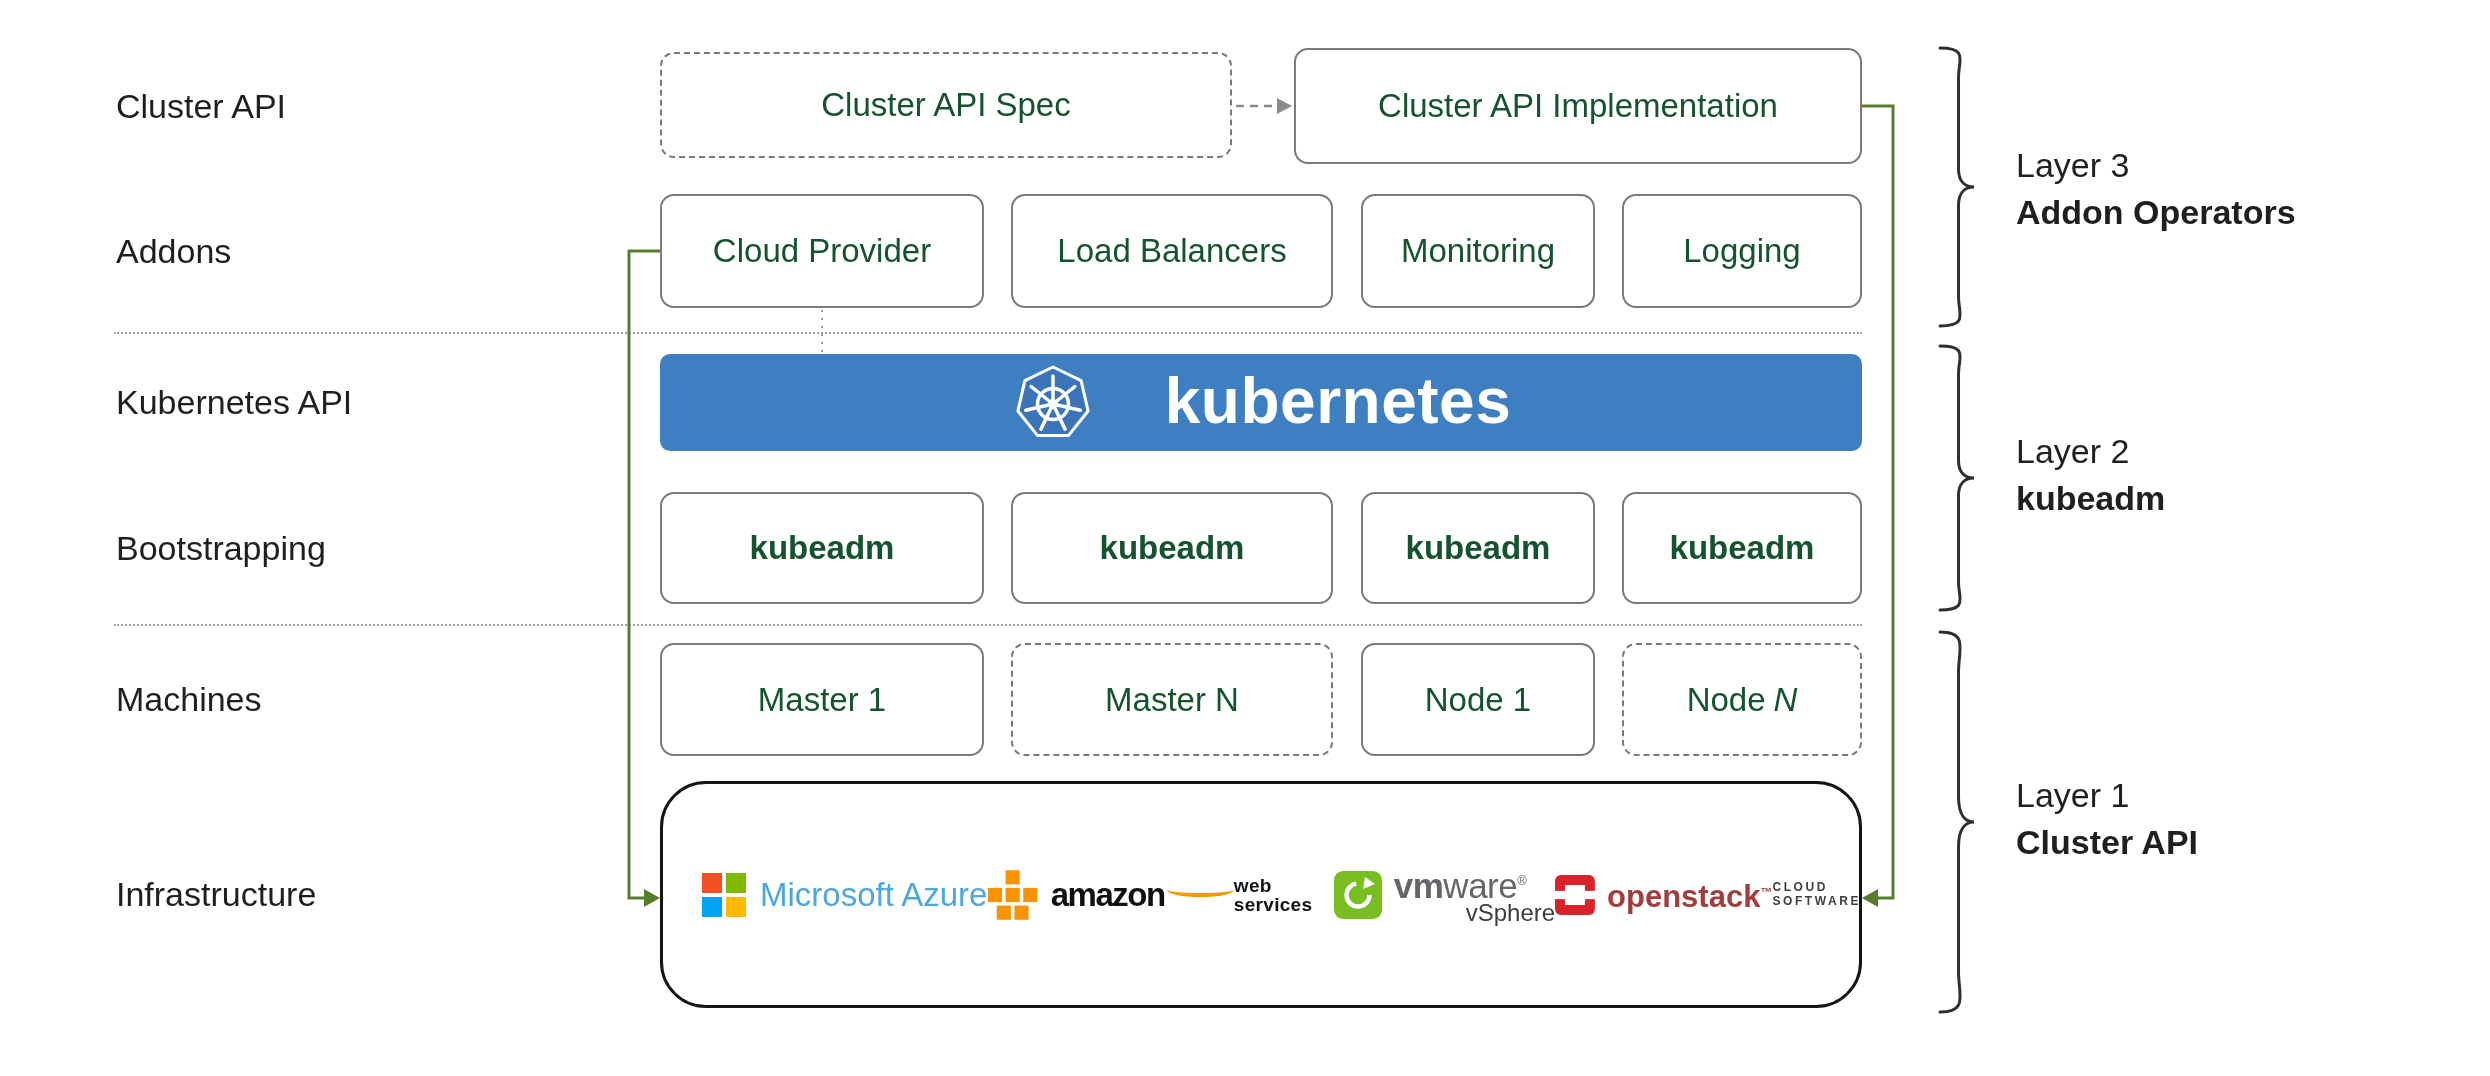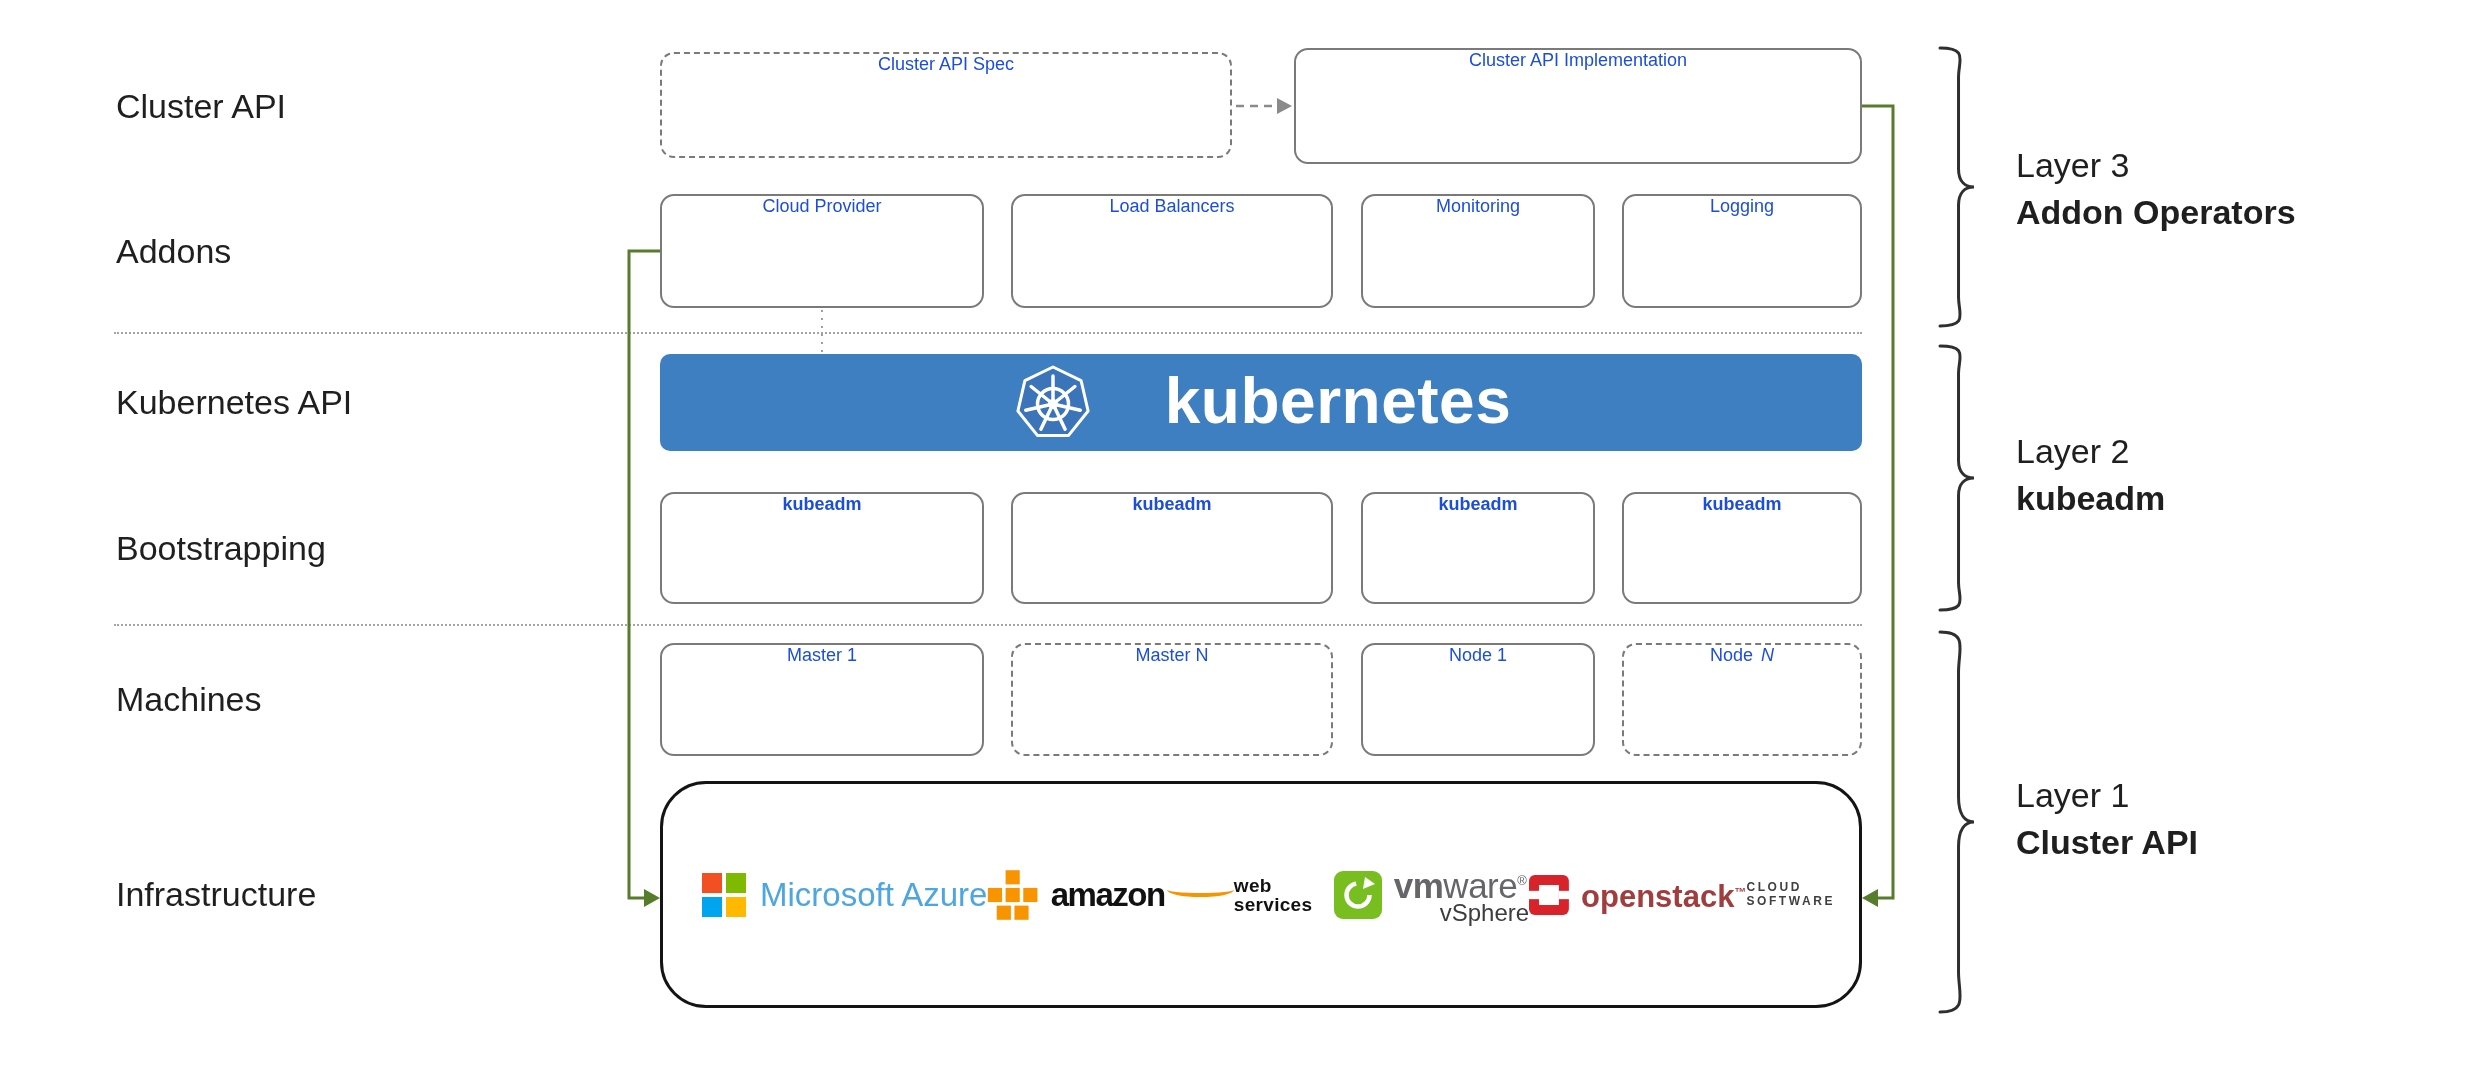--- a/index.html
+++ b/index.html
@@ -4,21 +4,21 @@
 <style>
   *{margin:0;padding:0;box-sizing:border-box}
   html,body{background:#fff}
   body{font-family:"Liberation Sans",sans-serif}
   .canvas{position:relative;width:2490px;height:1076px;background:#fff;overflow:hidden}
 
   .row-label{position:absolute;left:116px;font-size:34px;color:#1f1f1f;line-height:36px;white-space:nowrap}
   .rl0{top:88px}.rl1{top:233px}.rl2{top:384px}.rl3{top:530px}.rl4{top:681px}.rl5{top:876px}
 
   .box{position:absolute;background:#fff;border:2.5px solid #7a7a7a;border-radius:14px;
-       display:flex;align-items:flex-start;justify-content:center;font-size:18px;color:#1d4ed8;white-space:nowrap}
+       display:flex;align-items:center;justify-content:center;font-size:33px;color:#14532d;white-space:nowrap}
   .dashed{border-style:dashed}
   .c1{left:660px;width:324px}.c2{left:1011px;width:322px}.c3{left:1361px;width:234px}.c4{left:1622px;width:240px}
   .r-addons{top:194px;height:114px}
   .r-boot{top:492px;height:112px;font-weight:bold}
   .r-mach{top:643px;height:113px}
   .spec-box{left:660px;top:52px;width:572px;height:106px}
   .impl-box{left:1294px;top:48px;width:568px;height:116px}
   .it{font-style:italic;margin-left:8px}
 
   .sep{position:absolute;left:114px;width:1748px;height:0;border-top:2px dotted #a3a3a3}
@@ -48,21 +48,21 @@
   .aws{display:flex;align-items:center;gap:12px}
   .aws-text{display:flex;flex-direction:row;align-items:center}
   .aws-word{font-size:33px;font-weight:bold;color:#111;letter-spacing:-1.5px;line-height:30px}
   .aws-swoosh{width:82px;height:8px;border-bottom:4px solid #f79400;border-radius:0 0 100% 100%/0 0 180% 180%;margin:0 0 3px 2px}
   .aws-sub{font-size:19px;font-weight:bold;color:#111;letter-spacing:.3px;line-height:19px}
   .vmw{display:flex;align-items:center;gap:12px}
   .vmw-text{display:flex;flex-direction:column}
   .vmw-word{font-size:35px;color:#66656a;line-height:33px;letter-spacing:-.5px}
   .vmw-word b{font-weight:bold}
   .vmw-word sup{font-size:13px;color:#66656a}
-  .vmw-sub{font-size:24px;color:#3d3d40;margin-left:46px;line-height:24px}
+  .vmw-sub{font-size:24px;color:#3d3d40;margin-left:72px;line-height:24px}
   .ost{display:flex;align-items:center;gap:12px}
   .ost-text{display:flex;flex-direction:row}
   .ost-word{font-size:31px;font-weight:bold;color:#a03e3e;line-height:30px}
   .ost-word sup{font-size:12px}
   .ost-sub{font-size:12px;font-weight:bold;letter-spacing:2.6px;color:#404040;margin-top:3px}
 </style>
 </head>
 <body>
 
 <div class="canvas">

